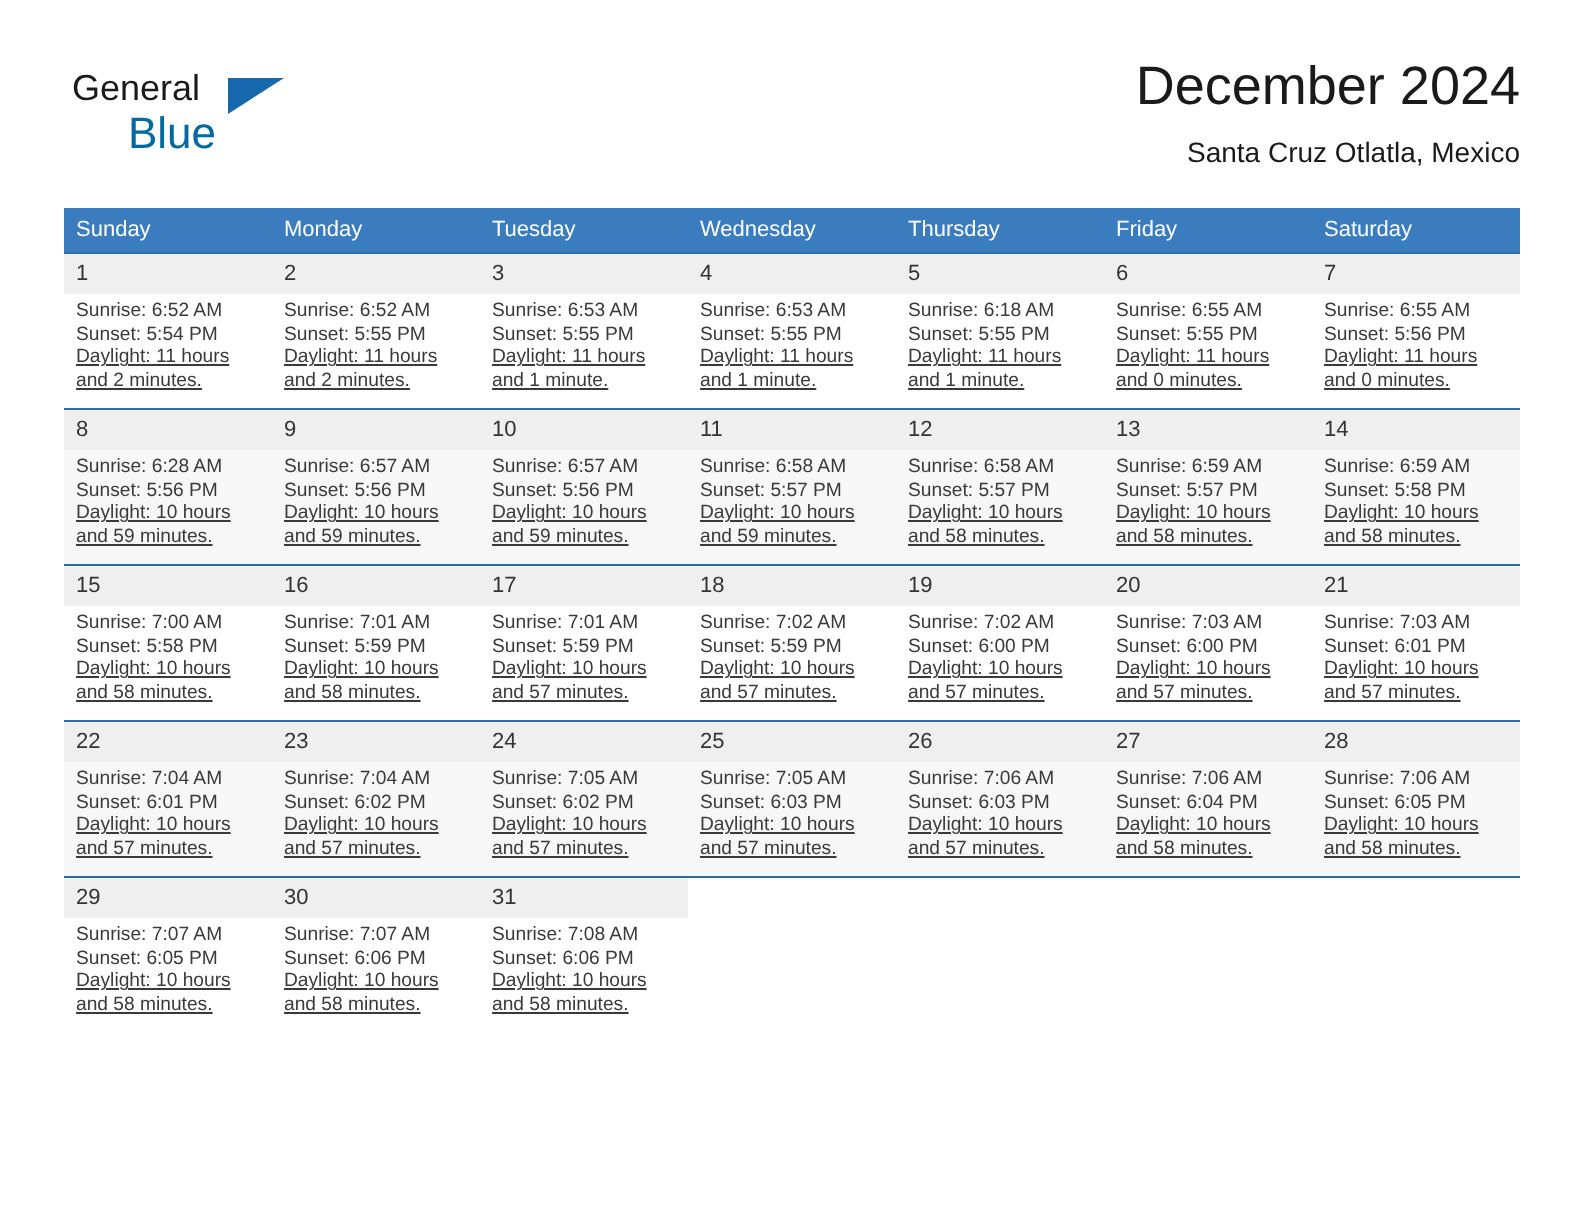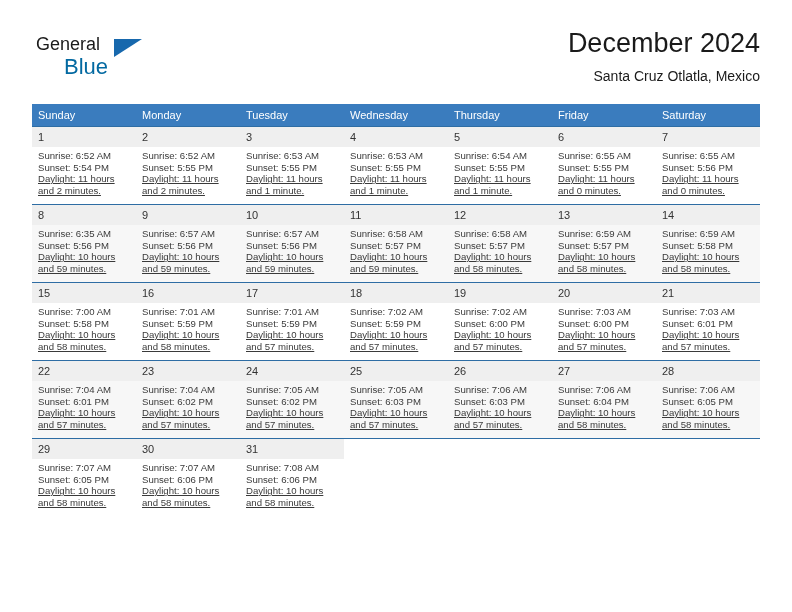--- a/index.html
+++ b/index.html
@@ -206,21 +206,21 @@
             <span class="daynum">4</span>
             <div class="cell-body">
               <div>Sunrise: 6:53 AM</div>
               <div>Sunset: 5:55 PM</div>
               <div class="wrap">Daylight: 11 hours and 1 minute.</div>
             </div>
           </td>
           <td>
             <span class="daynum">5</span>
             <div class="cell-body">
-              <div>Sunrise: 6:54 AM</div>
+              <div>Sunrise: 6:18 AM</div>
               <div>Sunset: 5:55 PM</div>
               <div class="wrap">Daylight: 11 hours and 1 minute.</div>
             </div>
           </td>
           <td>
             <span class="daynum">6</span>
             <div class="cell-body">
               <div>Sunrise: 6:55 AM</div>
               <div>Sunset: 5:55 PM</div>
               <div class="wrap">Daylight: 11 hours and 0 minutes.</div>
@@ -232,21 +232,21 @@
               <div>Sunrise: 6:55 AM</div>
               <div>Sunset: 5:56 PM</div>
               <div class="wrap">Daylight: 11 hours and 0 minutes.</div>
             </div>
           </td>
         </tr>
         <tr class="week-shaded">
           <td>
             <span class="daynum">8</span>
             <div class="cell-body">
-              <div>Sunrise: 6:35 AM</div>
+              <div>Sunrise: 6:28 AM</div>
               <div>Sunset: 5:56 PM</div>
               <div class="wrap">Daylight: 10 hours and 59 minutes.</div>
             </div>
           </td>
           <td>
             <span class="daynum">9</span>
             <div class="cell-body">
               <div>Sunrise: 6:57 AM</div>
               <div>Sunset: 5:56 PM</div>
               <div class="wrap">Daylight: 10 hours and 59 minutes.</div>

